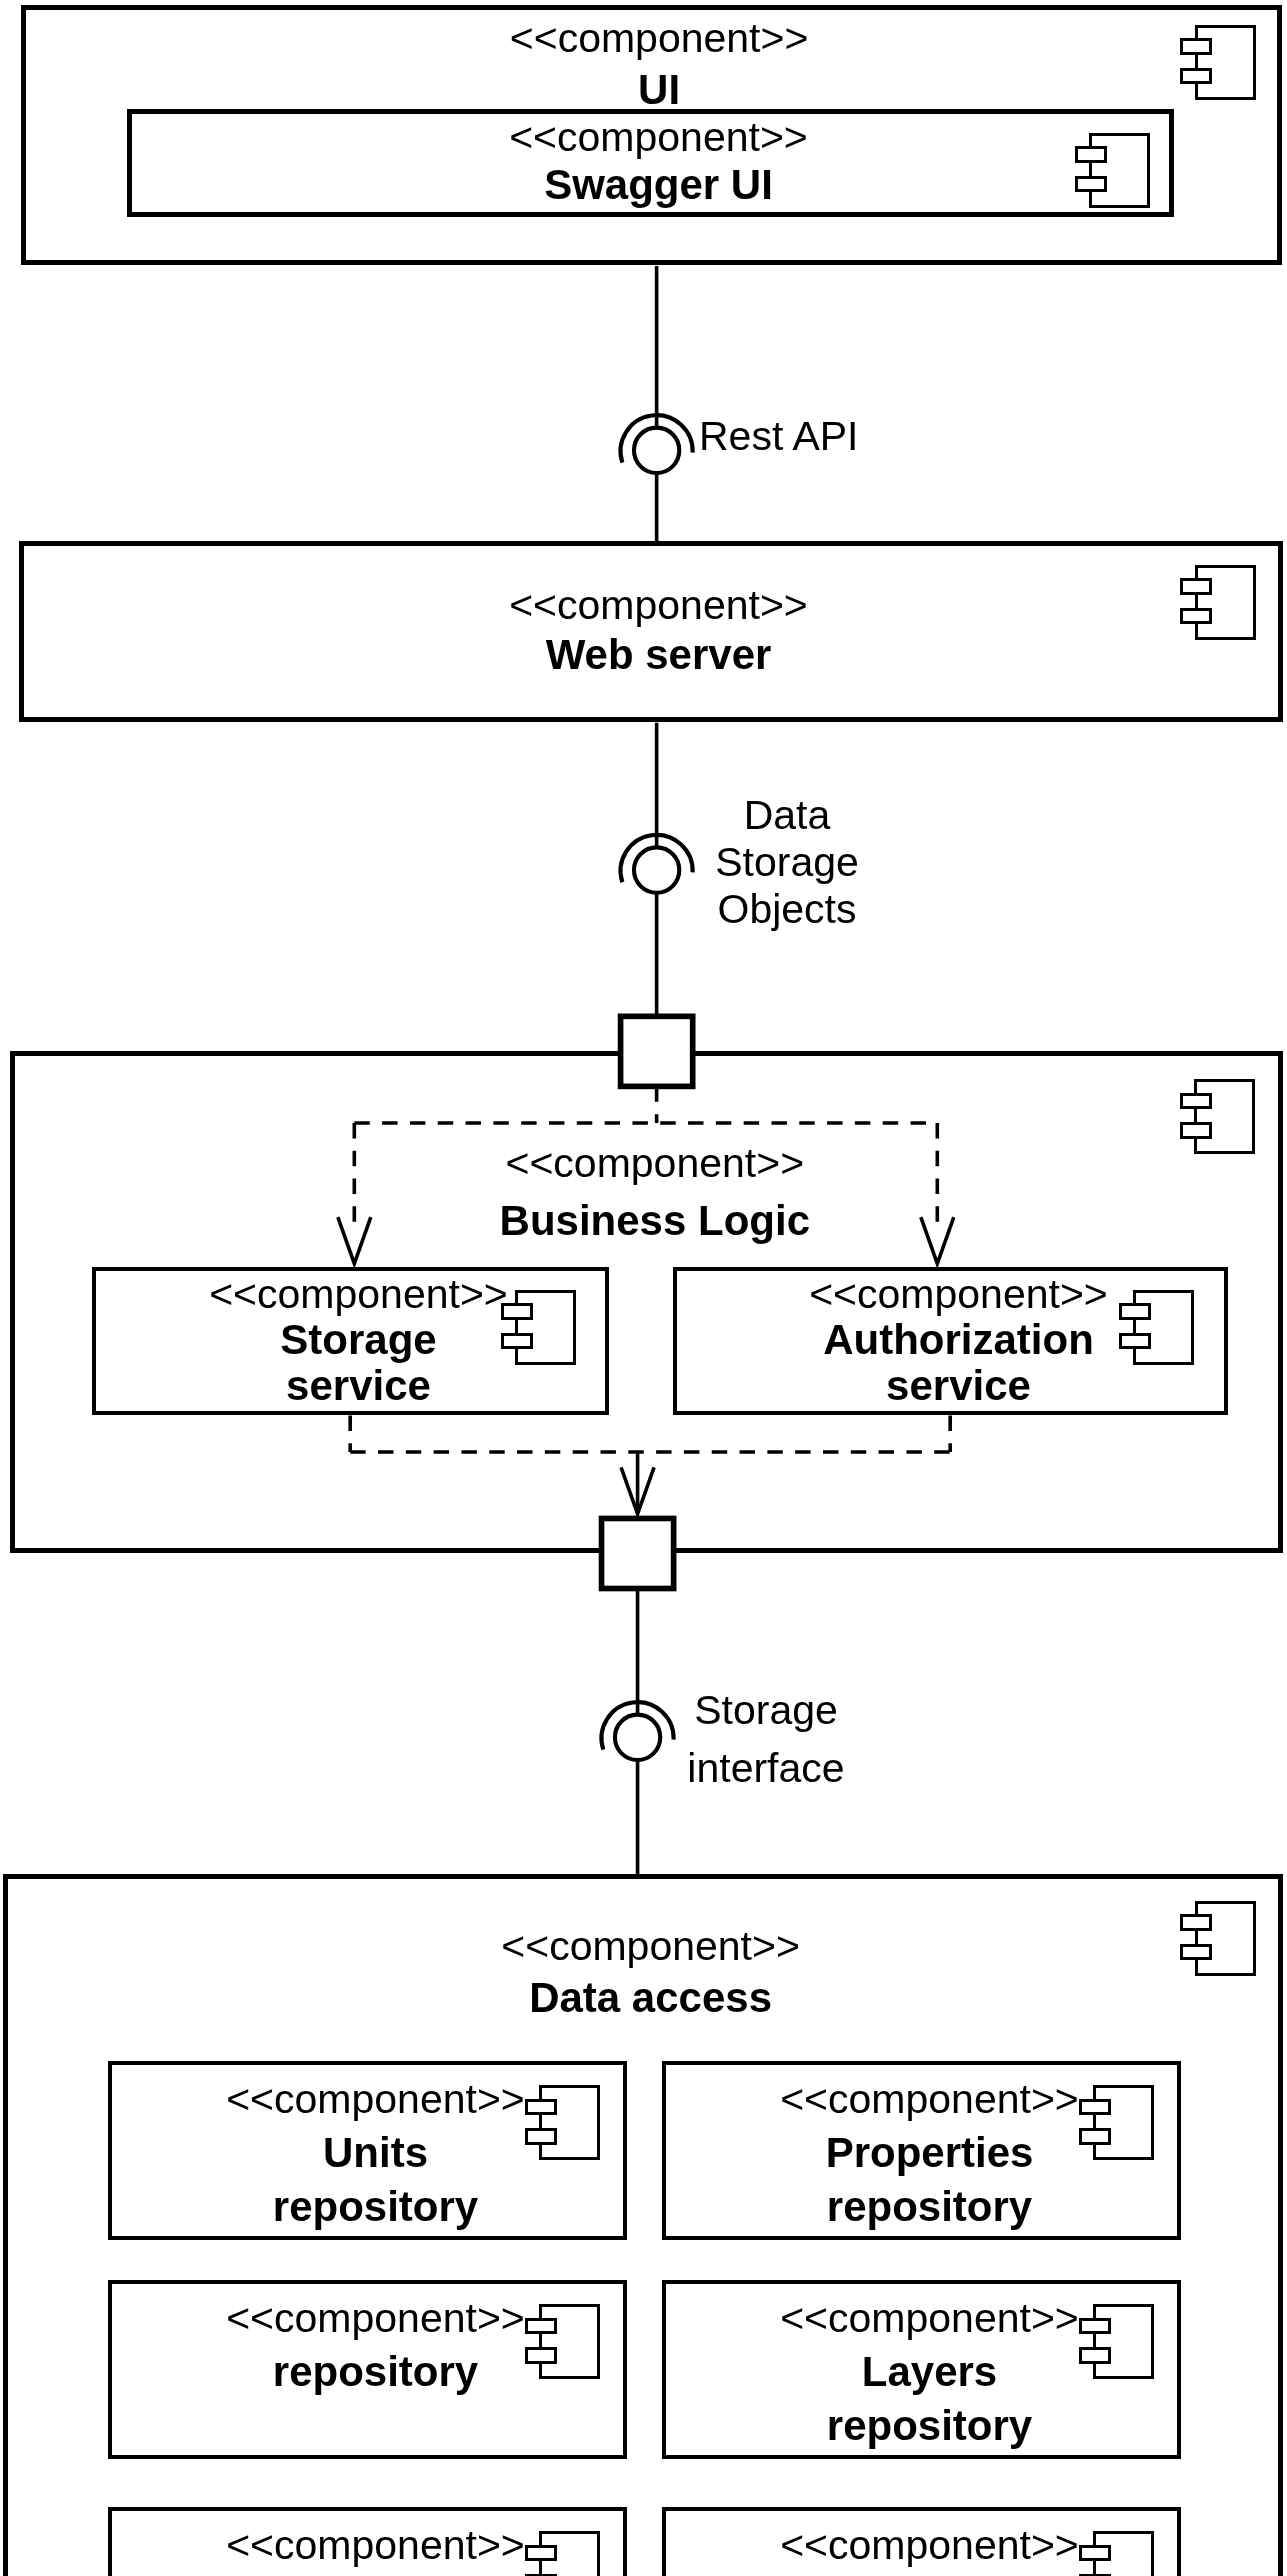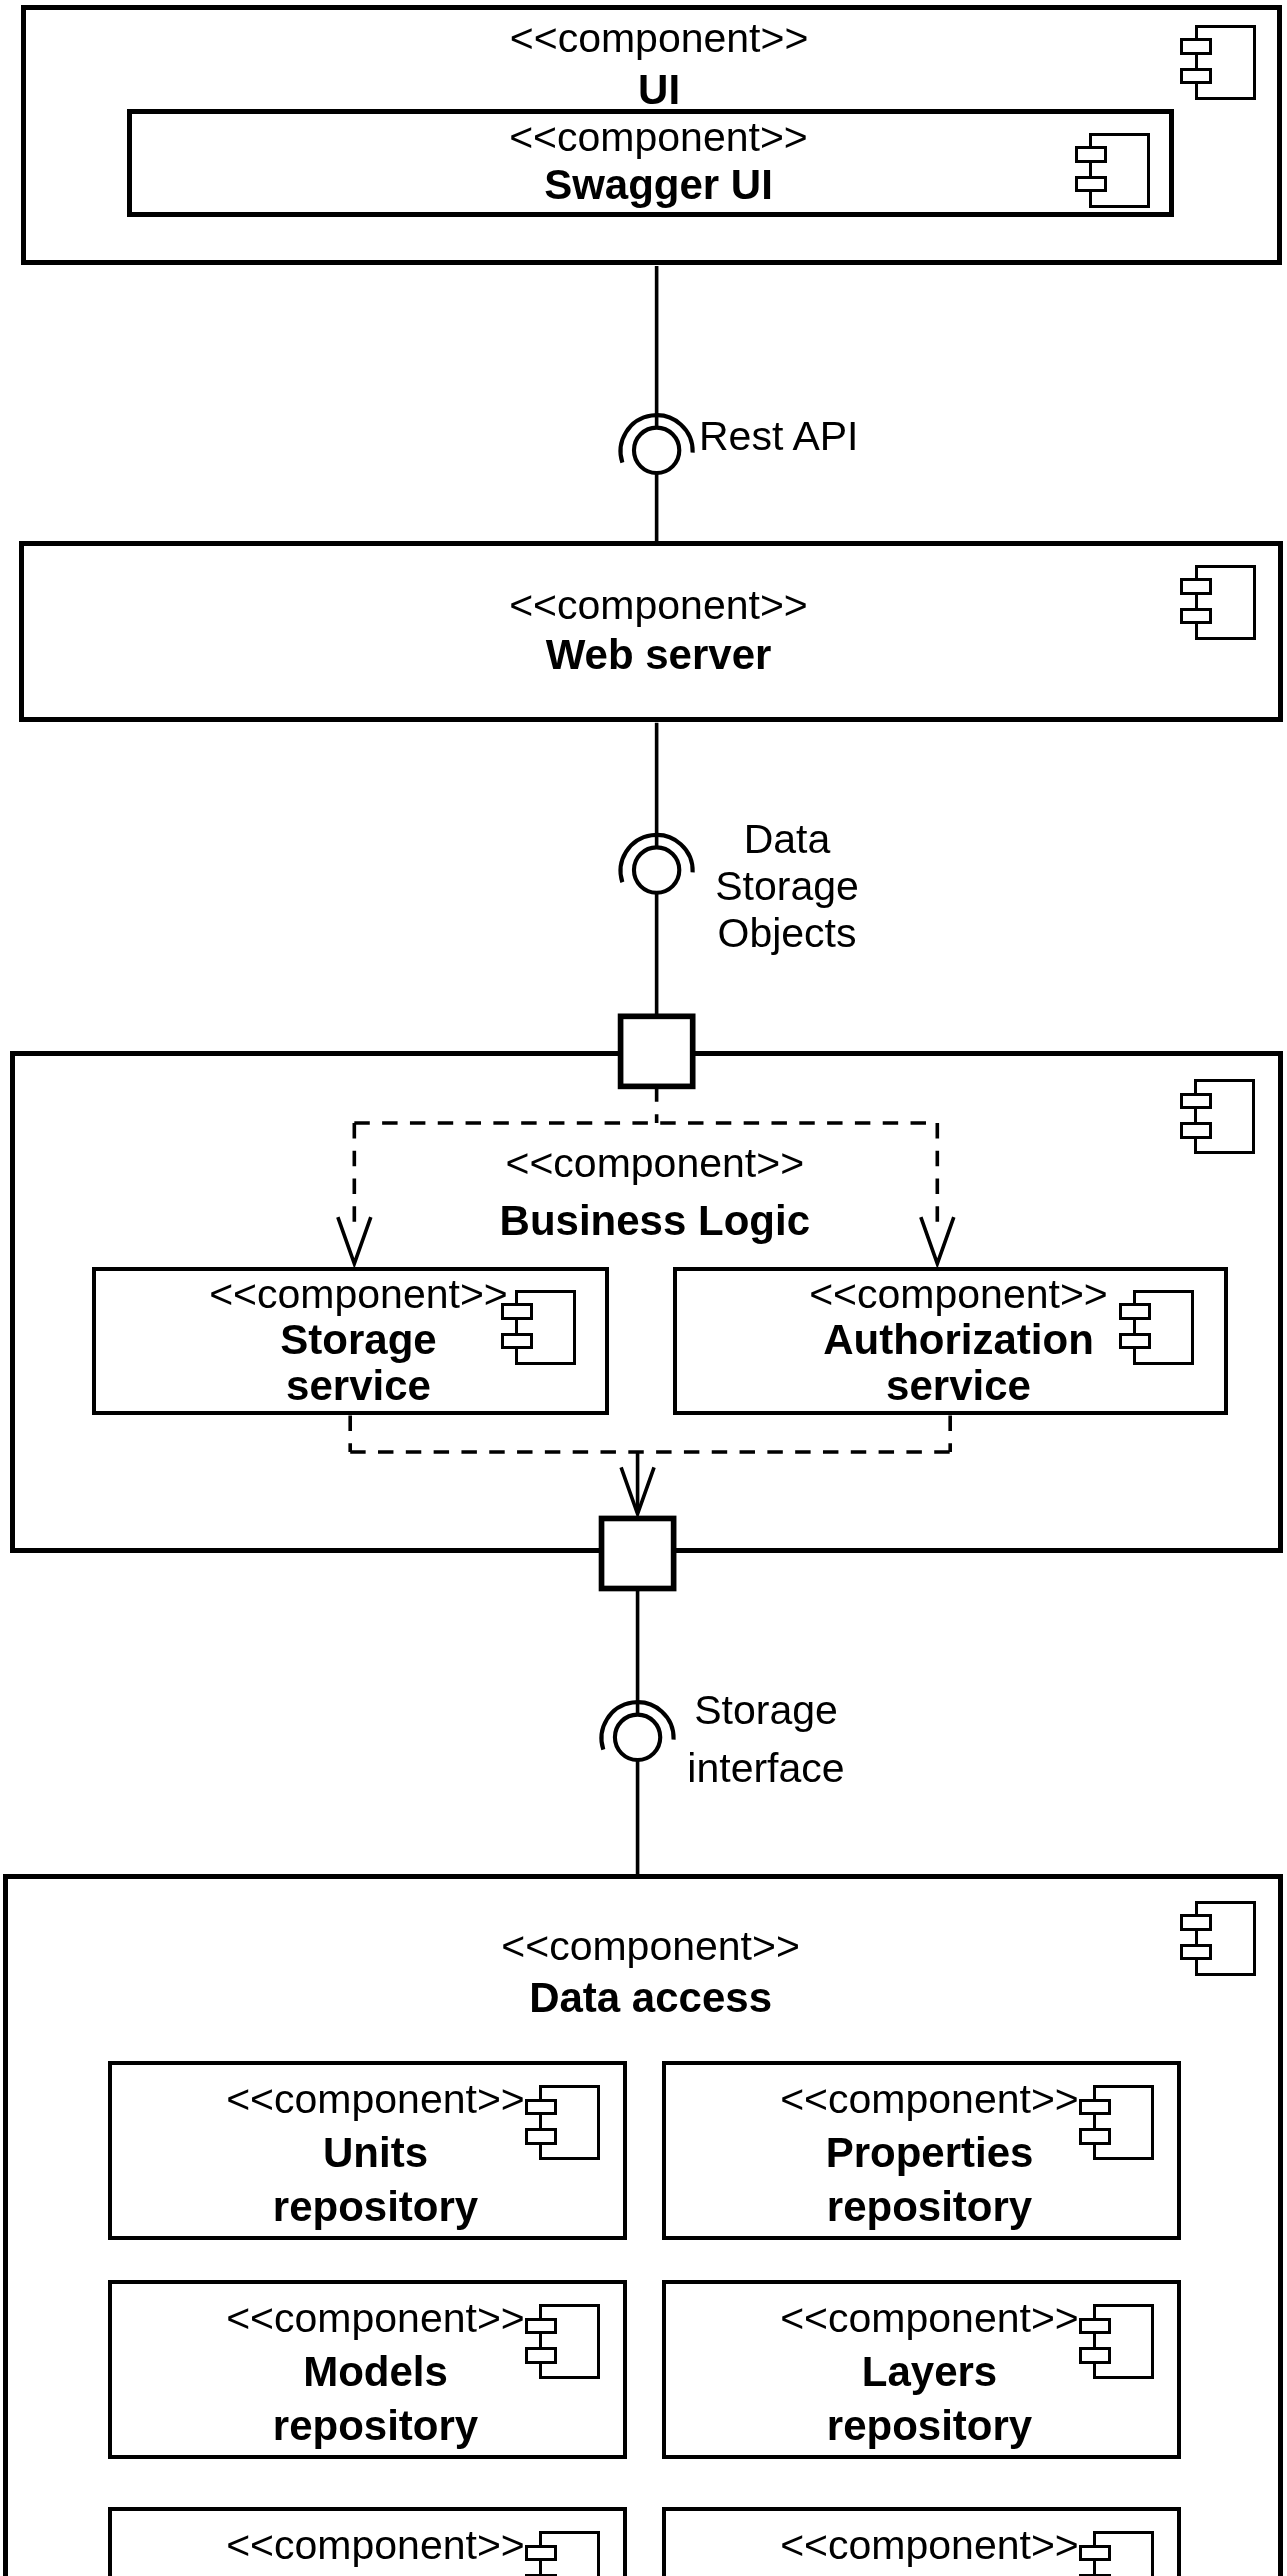--- a/index.html
+++ b/index.html
@@ -108,21 +108,20 @@
       <div class="stereo">&lt;&lt;component&gt;&gt;</div>
       <div class="cname">Properties</div>
       <div class="cname">repository</div>
     </div>
     <div class="comp-icon" style="left:427px; top:20px;"></div>
   </div>
 
   <div class="box thin" style="left:108px; top:2280px; width:519px; height:179px;">
     <div class="titleblock lh105" style="top:7.2px;">
       <div class="stereo">&lt;&lt;component&gt;&gt;</div>
-      <div class="cname">Models</div>
       <div class="cname">repository</div>
     </div>
     <div class="comp-icon" style="left:427px; top:20px;"></div>
   </div>
   <div class="box thin" style="left:662px; top:2280px; width:519px; height:179px;">
     <div class="titleblock lh105" style="top:7.2px;">
       <div class="stereo">&lt;&lt;component&gt;&gt;</div>
       <div class="cname">Layers</div>
       <div class="cname">repository</div>
     </div>
@@ -141,21 +140,21 @@
     <div class="titleblock lh105" style="top:7.2px;">
       <div class="stereo">&lt;&lt;component&gt;&gt;</div>
       <div class="cname">Units</div>
 
     </div>
     <div class="comp-icon" style="left:427px; top:20px;"></div>
   </div>
 
   <div class="iface-label lh100" style="left:699px; top:410px;">Rest API</div>
 
-  <div class="iface-label lh92 center" style="left:658px; top:792px; width:258px;margin-top:24px;">
+  <div class="iface-label lh92 center" style="left:658px; top:792px; width:258px;">
     <div>Data</div>
     <div>Storage</div>
     <div>Objects</div>
   </div>
 
   <div class="iface-label center" style="left:637px; top:1681px; width:258px; line-height:58px;">
     <div>Storage</div>
     <div>interface</div>
   </div>
 

